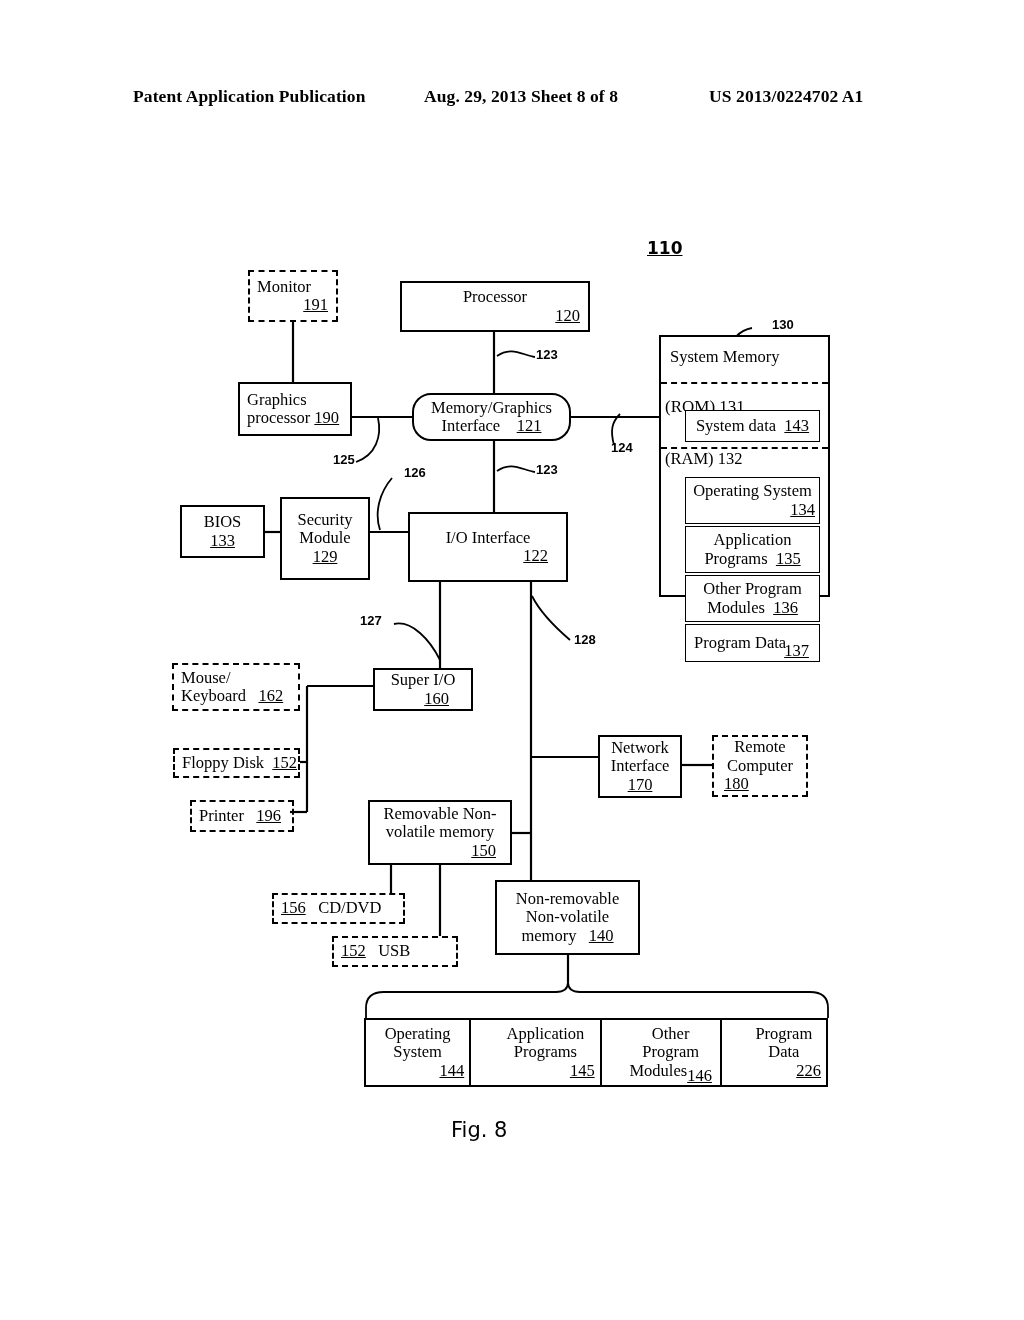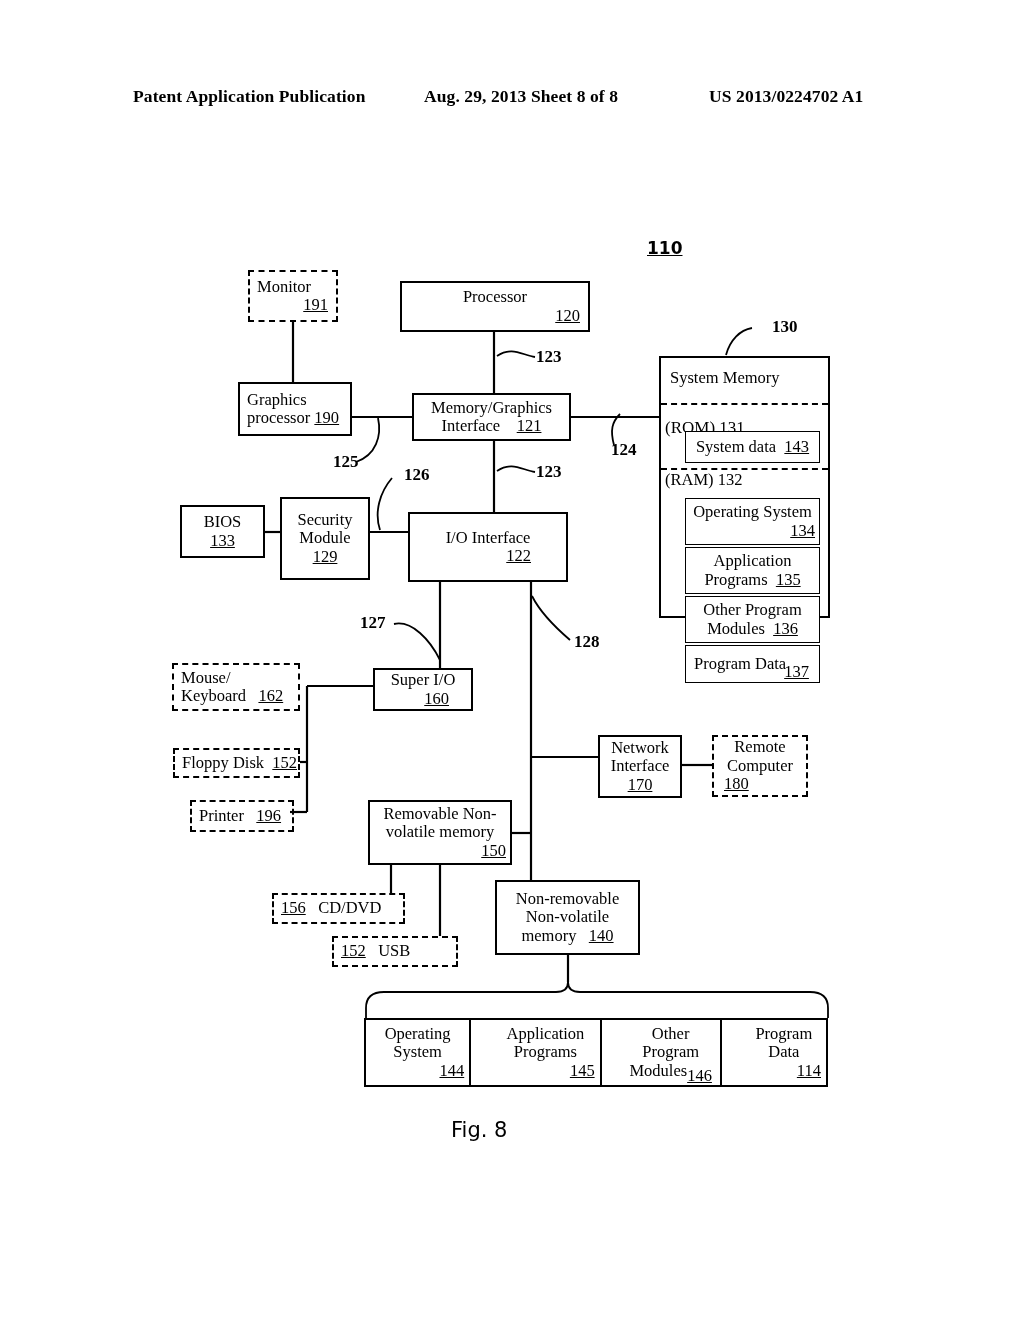--- a/index.html
+++ b/index.html
@@ -33,22 +33,22 @@
   .box.thin{border-width:1.6px;}
   .box.dashed{border:2px dashed #000;background:transparent;}
   .box .t{display:block;text-align:center;padding:0 4px;}
   .box .t.left{text-align:left;padding-left:7px;}
   .num{text-decoration:underline;}
   .numplain{text-decoration:none;}
   .rightnum{display:block;text-align:right;padding-right:8px;}
 
   
   .lead{
-    position:absolute;font-family:Liberation Serif, serif;
-    font-size:17px;font-weight:600;white-space:nowrap;color:#000;
+    position:absolute;font-family:Liberation Sans, sans-serif;
+    font-size:13px;font-weight:600;white-space:nowrap;color:#000;
   }
   
   #fig-110{
     position:absolute;font-family:"DejaVu Sans", sans-serif;
     font-size:17px;font-weight:600;text-decoration:underline;
   }
   
   #fig-caption{
     position:absolute;left:451px;top:1118px;
     font-family:"DejaVu Sans", sans-serif;font-size:21px;color:#000;
@@ -163,42 +163,42 @@
   </div>
 
   <div class="box" style="left:238px;top:382px;width:114px;height:54px;">
     <span class="t left">Graphics</span>
     <span class="t left" style="white-space:nowrap;">
       <span>processor</span>
       <span class="num">190</span>
     </span>
   </div>
 
-  <div class="box" style="left:412px;top:393px;width:159px;height:48px;">
+  <div class="box" style="left:412px;top:393px;width:159px;height:48px;border-radius:19px;">
     <span class="t">Memory/Graphics</span>
     <span class="t" style="white-space:nowrap;">
       <span>Interface</span>&nbsp;&nbsp;&nbsp;
       <span class="num">121</span>
     </span>
   </div>
 
   <div class="box" style="left:180px;top:505px;width:85px;height:53px;">
     <span class="t">BIOS</span>
     <span class="t"><span class="num">133</span></span>
   </div>
 
   <div class="box" style="left:280px;top:497px;width:90px;height:83px;">
     <span class="t">Security</span>
     <span class="t">Module</span>
     <span class="t"><span class="num">129</span></span>
   </div>
 
   <div class="box" style="left:408px;top:512px;width:160px;height:70px;">
     <span class="t">I/O Interface</span>
-    <span class="rightnum" style="padding-right:35px;"><span class="num">122</span></span>
+    <span class="rightnum" style="padding-right:18px;"><span class="num">122</span></span>
   </div>
 
   <div class="box" style="left:373px;top:668px;width:100px;height:43px;">
     <span class="t">Super I/O</span>
     <span class="rightnum" style="padding-right:22px;"><span class="num">160</span></span>
   </div>
 
   <div class="box dashed" style="left:172px;top:663px;width:128px;height:48px;">
     <span class="t left">Mouse/</span>
     <span class="t left" style="white-space:nowrap;">
@@ -217,21 +217,21 @@
   <div class="box dashed" style="left:190px;top:800px;width:104px;height:32px;">
     <span class="t left" style="white-space:nowrap;">
       <span>Printer</span>&nbsp;&nbsp;
       <span class="num">196</span>
     </span>
   </div>
 
   <div class="box" style="left:368px;top:800px;width:144px;height:65px;">
     <span class="t">Removable Non-</span>
     <span class="t">volatile memory</span>
-    <span class="rightnum" style="padding-right:4px;"><span class="num">150</span></span>
+    <span class="rightnum" style="padding-right:14px;"><span class="num">150</span></span>
   </div>
 
   <div class="box dashed" style="left:272px;top:893px;width:133px;height:31px;">
     <span class="t left" style="white-space:nowrap;">
       <span class="num">156</span>&nbsp;&nbsp;
       <span>CD/DVD</span>
     </span>
   </div>
 
   <div class="box dashed" style="left:332px;top:936px;width:126px;height:31px;">
@@ -255,21 +255,21 @@
     <span class="t">Interface</span>
     <span class="t"><span class="num">170</span></span>
   </div>
 
   <div class="box dashed" style="left:712px;top:735px;width:96px;height:62px;">
     <span class="t">Remote</span>
     <span class="t">Computer</span>
     <span class="t left" style="padding-left:10px;"><span class="num">180</span></span>
   </div>
 
-  <div class="box" style="left:659px;top:356px;width:171px;height:262px;display:block;">
+  <div class="box" style="left:659px;top:335px;width:171px;height:262px;display:block;">
 
     <div style="position:absolute;left:9px;top:11px;font-size:16.5px;">System Memory</div>
 
     <div style="position:absolute;left:0;top:45px;width:167px;border-top:2px dashed #000;"></div>
 
     <div style="position:absolute;left:4px;top:48px;font-size:17px;white-space:nowrap;margin-top:12px;">
       <span>(ROM)</span>
       <span class="numplain">131</span>
     </div>
 
@@ -329,21 +329,21 @@
     <div class="cell cell-w3">
       <span class="t">Other</span>
       <span class="t">Program</span>
       <span class="t" style="white-space:nowrap;">
         <span>Modules</span><span class="num" style="position:relative;top:5px;">146</span>
       </span>
     </div>
     <div class="cell cell-w4">
       <span class="t">Program</span>
       <span class="t">Data</span>
-      <span class="rn"><span class="num">114</span></span>
+      <span class="rn"><span class="num">226</span></span>
     </div>
   </div>
 
   <div class="lead" style="left:536px;top:347px;">123</div>
   <div class="lead" style="left:536px;top:462px;">123</div>
   <div class="lead" style="left:611px;top:440px;">124</div>
   <div class="lead" style="left:333px;top:452px;">125</div>
   <div class="lead" style="left:404px;top:465px;">126</div>
   <div class="lead" style="left:360px;top:613px;">127</div>
   <div class="lead" style="left:574px;top:632px;">128</div>

